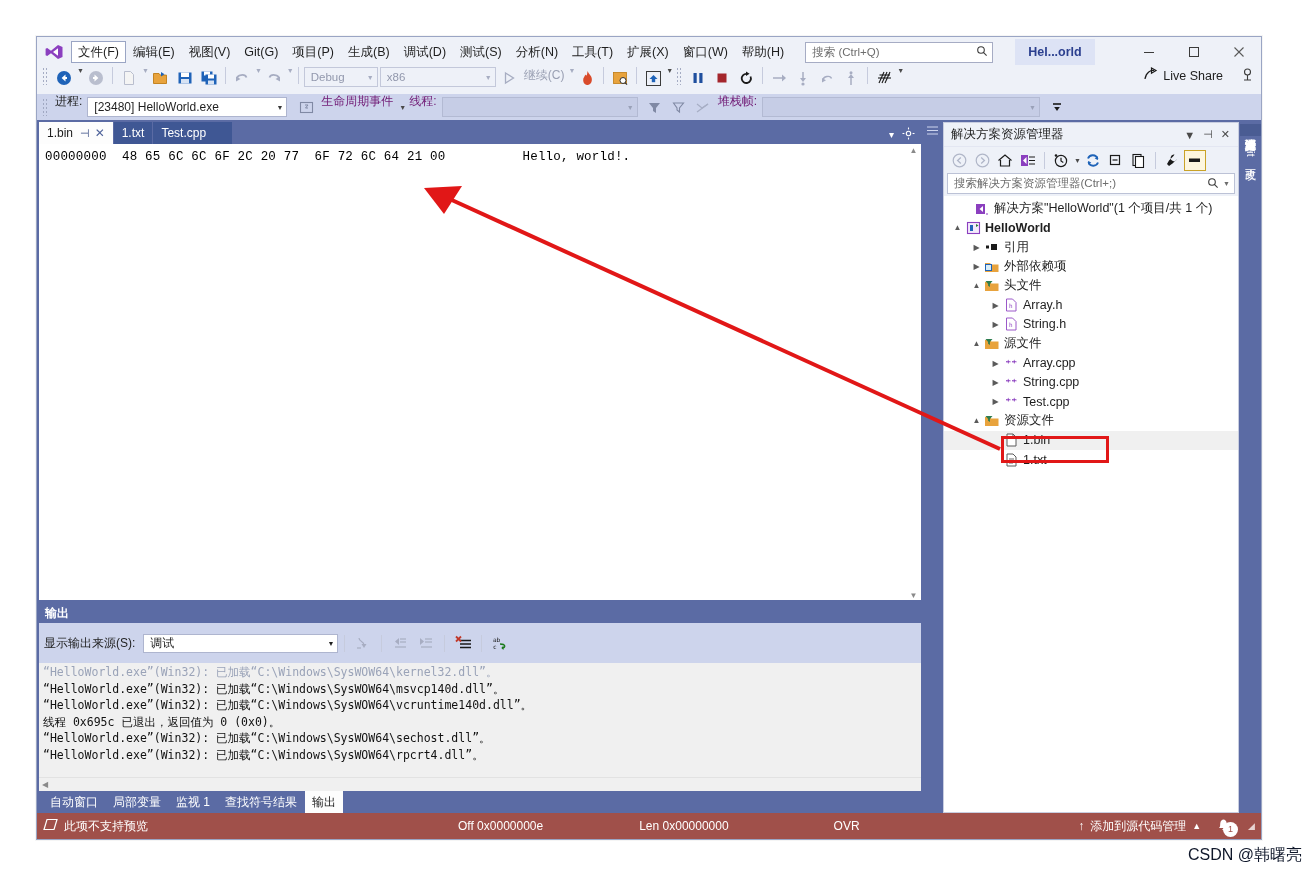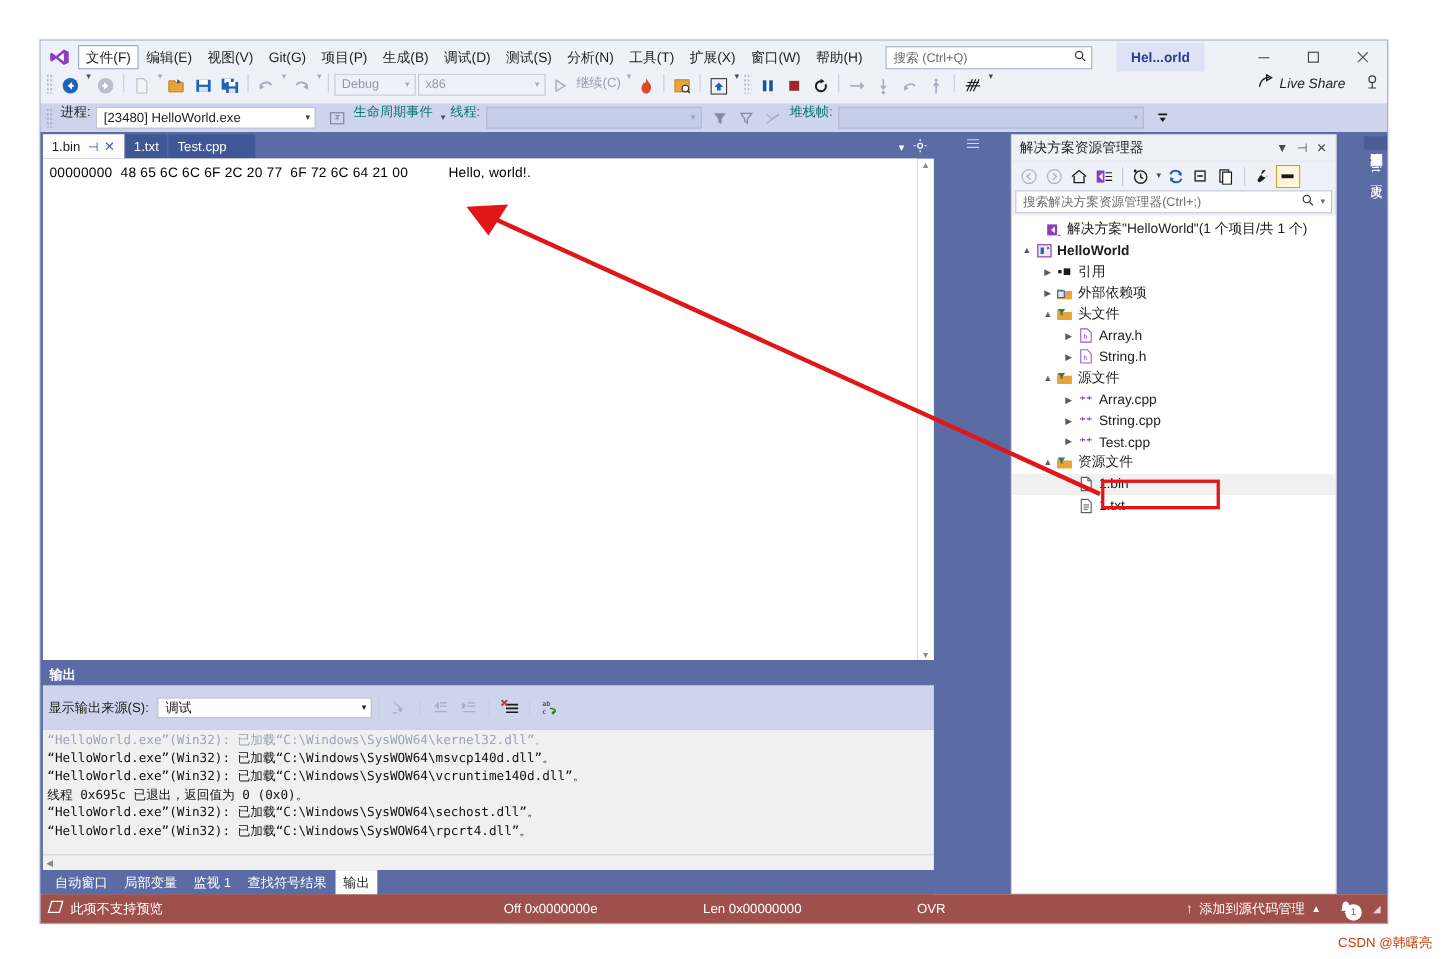--- a/index.html
+++ b/index.html
@@ -88,42 +88,42 @@
   .tb-sep { width: 1px; height: 17px; background: #c6cbdd; margin: 0 4px; }
   .combo {
     height: 20px; border: 1px solid #c3c8da; background: #eef1f8;
     font-size: 11.5px; color: #9298ad;
     display: flex; align-items: center; padding: 0 3px 0 6px;
     margin: 0 1px;
   }
   .combo .cv { flex: 1; white-space: nowrap; overflow: hidden; }
   .combo .ca { font-size: 7px; color: #a7adc2; margin-left: 4px; }
   .tb-label { font-size: 12px; color: #9aa0b3; padding: 0 3px; white-space: nowrap; }
-  .live-share { margin-left: auto; display: flex; align-items: center; gap: 5px; font-size: 12.5px; color: #1e1e1e; padding-right: 6px; font-style: italic; }
+  .live-share { margin-left: auto; display: flex; align-items: center; gap: 5px; font-size: 12.5px; color: #1e1e1e; padding-right: 6px; }
 
   
   .toolbar2 {
     height: 26px; background: #cdd4ec;
     display: flex; align-items: center;
     flex: 0 0 26px; padding-left: 2px;
   }
   .t2-label { font-size: 12px; color: #1f1f1f; margin: 0 5px 12px 3px; white-space: nowrap; }
-  .t2-label.dim { color: #0f766e; }
+  .t2-label.dim { color: #701a75; }
   .t2-combo {
     height: 20px; background: #fff; border: 1px solid #aeb5cf;
     display: flex; align-items: center; padding: 0 3px 0 6px;
     font-size: 12px; color: #1f1f1f;
   }
   .t2-combo.dim { background: #c6cde6; border-color: #b3bad3; color: #8089a4; }
   .t2-combo .cv { flex: 1; white-space: nowrap; overflow: hidden; }
   .t2-combo .ca { font-size: 7px; color: #3a3a3a; margin-left: 6px; }
   .t2-combo.dim .ca { color: #9aa1b8; }
 
   
-  .body-row { flex: 1; display: flex; min-height: 0; background: #5b6ba4; gap: 24px; }
+  .body-row { flex: 1; display: flex; min-height: 0; background: #5b6ba4; }
 
   
   .left-col {
     flex: 1; display: flex; flex-direction: column; min-width: 0;
     background: #5b6ba4;
     padding: 2px 0 0 2px;
   }
   .doc-area { flex: 1; display: flex; flex-direction: column; min-height: 0; }
   .tabstrip {
     height: 22px; display: flex; align-items: flex-end;
@@ -137,21 +137,21 @@
   .tab.active { background: #fdfdfd; color: #1e1e1e; }
   .tab .pin { font-size: 11px; margin-left: 7px; color: #3a4f86; }
   .tab .clo { font-size: 12px; margin-left: 5px; color: #4e629a; }
   .tab-right {
     margin-left: auto; display: flex; align-items: center; gap: 8px;
     padding: 0 6px 2px 0; color: #fff; font-size: 10px;
   }
   .editor-wrap { flex: 1; display: flex; min-height: 0; }
   .editor {
     flex: 1; background: #ffffff; min-width: 0;
-    font-family: Liberation Sans, sans-serif;
+    font-family: Liberation Mono, monospace;
     font-size: 12.5px; color: #000;
     padding: 6px 0 0 6px; overflow: hidden; position: relative;
   }
   .hexline { white-space: pre; letter-spacing: .2px; }
   .ed-scroll {
     width: 15px; background: #ffffff; border-left: 0px;
     display: flex; flex-direction: column; align-items: center;
     padding-top: 2px;
   }
   .ed-scroll .sarrow { font-size: 8px; color: #8a8a8a; }
@@ -271,21 +271,21 @@
   .badge {
     width: 15px; height: 15px; border-radius: 50%;
     background: #fff; color: #a0504a; font-size: 9px;
     display: flex; align-items: center; justify-content: center;
   }
 
   
   .annot { position: absolute; left: 0; top: 0; pointer-events: none; }
   .csdn {
     position: absolute; right: 10px; bottom: 6px;
-    font-size: 12px; color: #c2410c;
+    font-size: 16px; color: #0f172a;
   }
   .hl-box {
     position: absolute;
     border: 3px solid #e11717;
     pointer-events: none;
   }
 </style>
 </head>
 <body>
 

